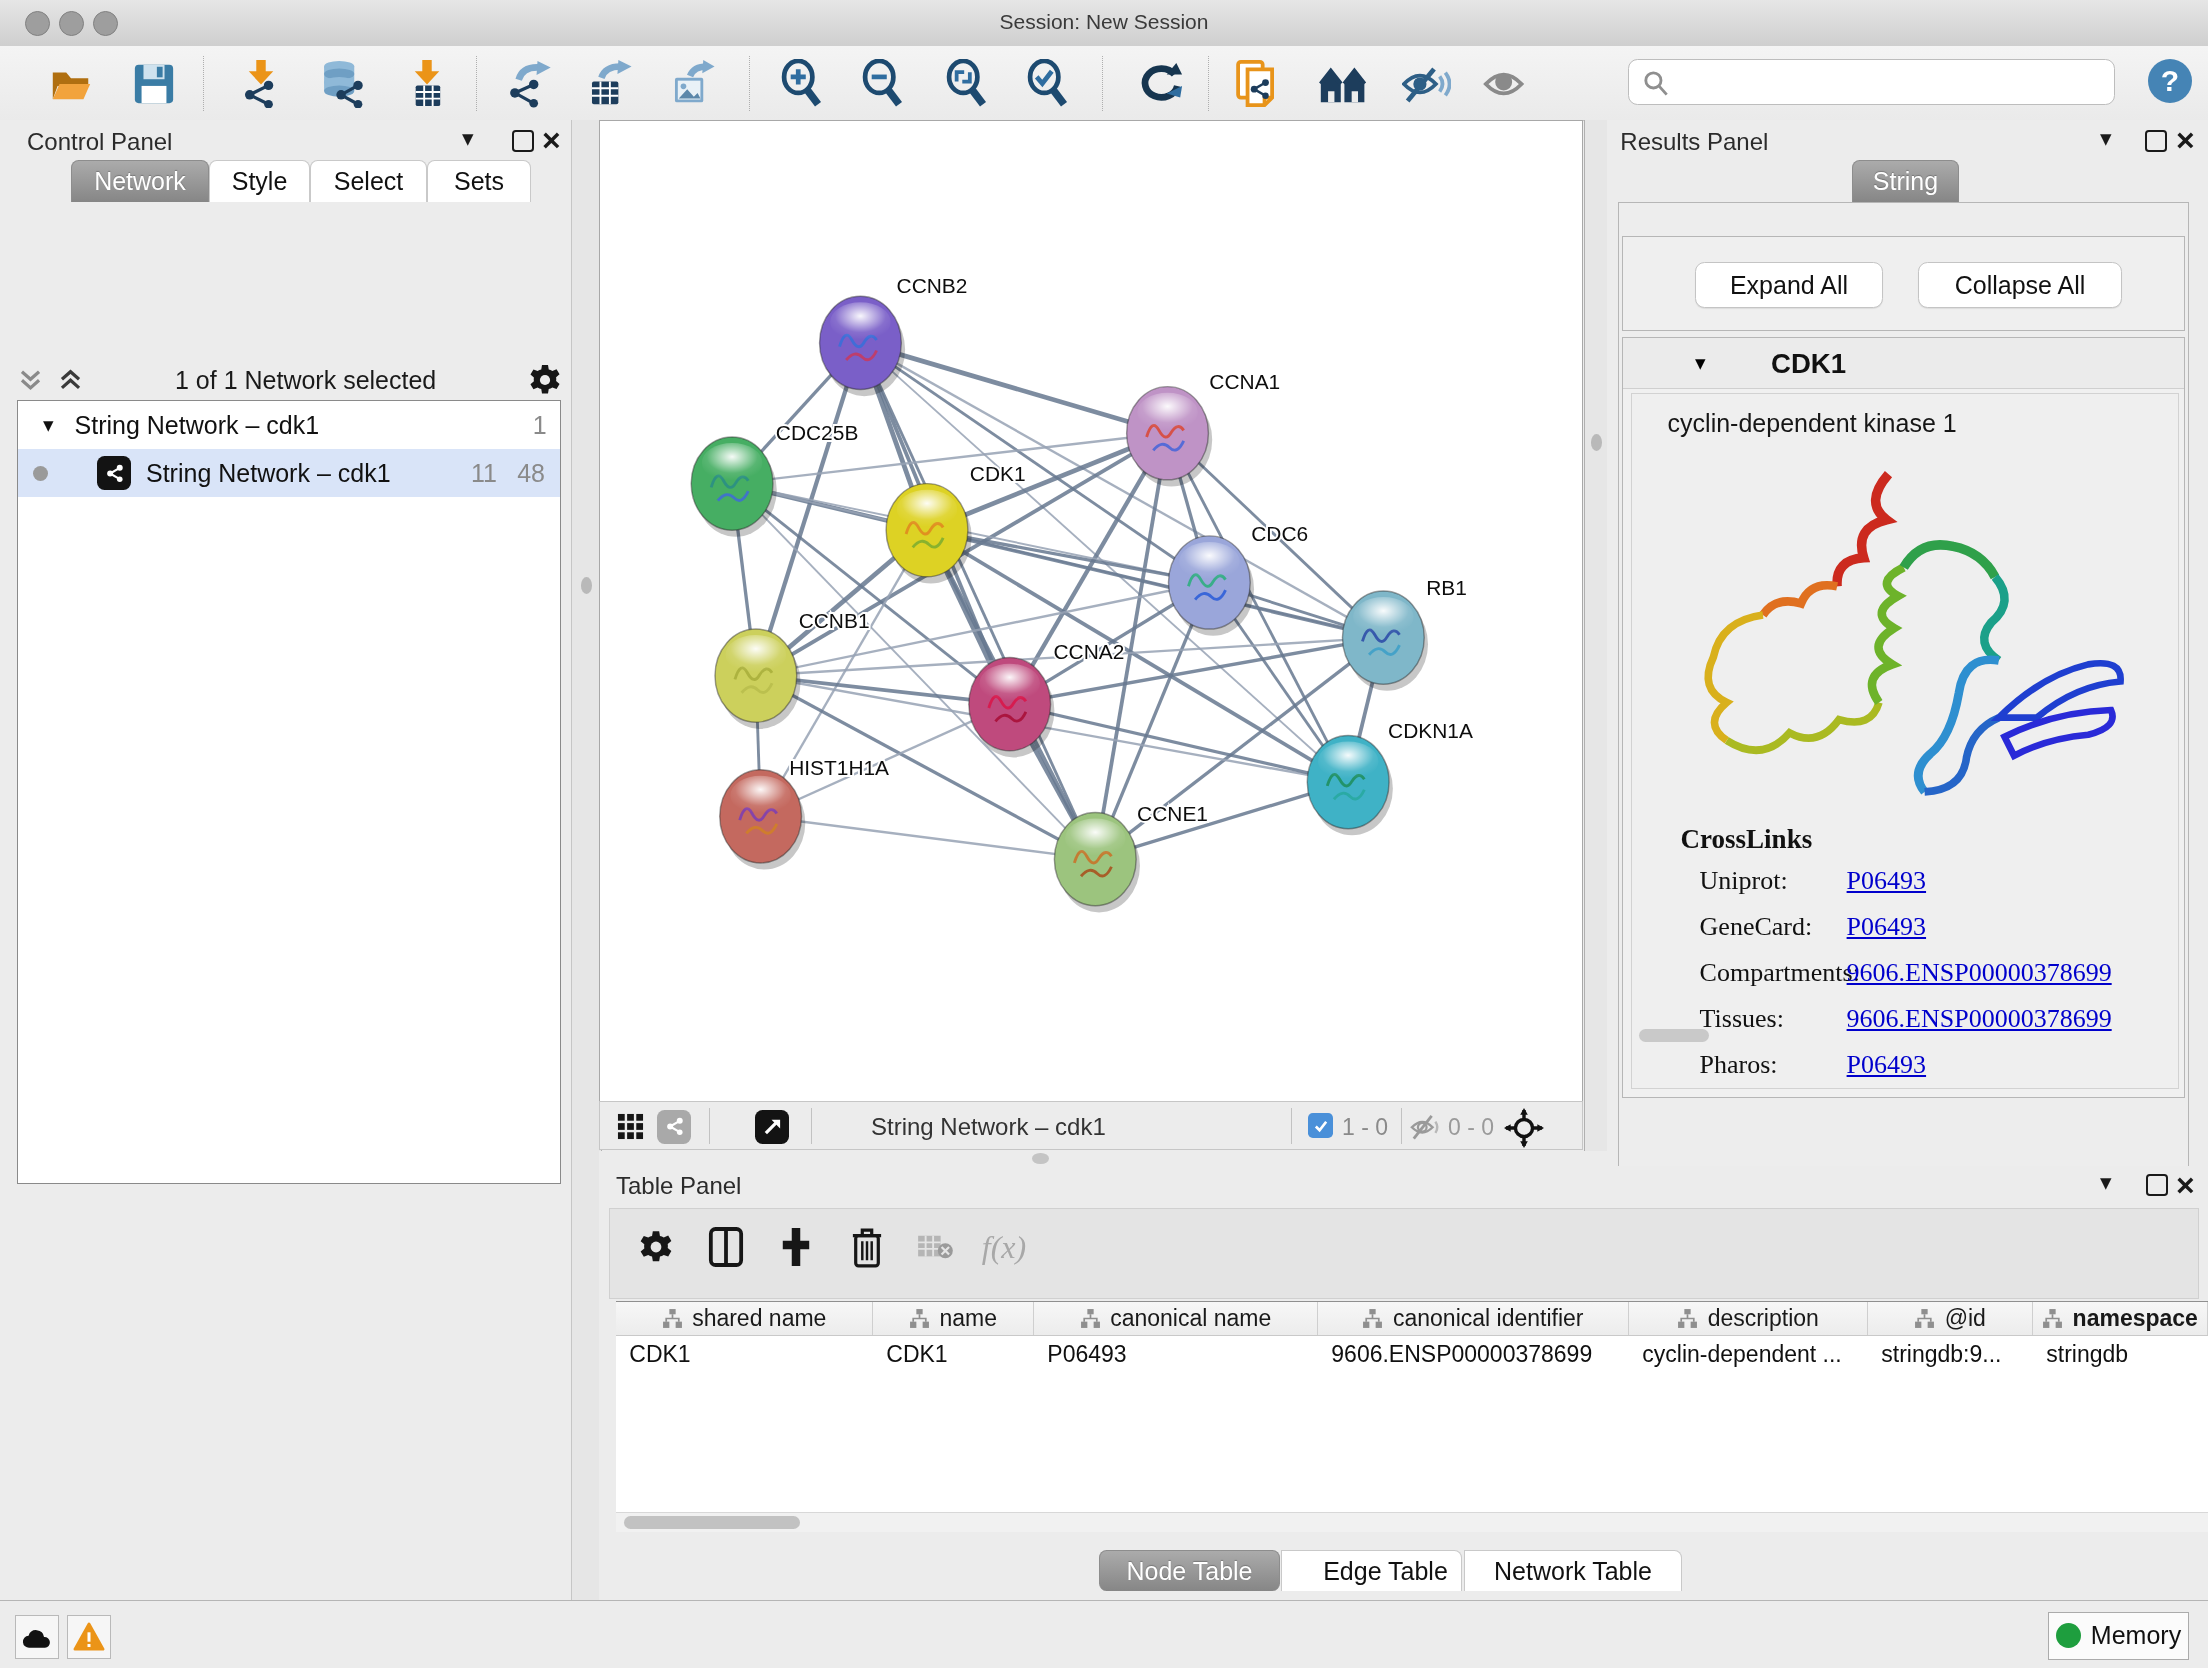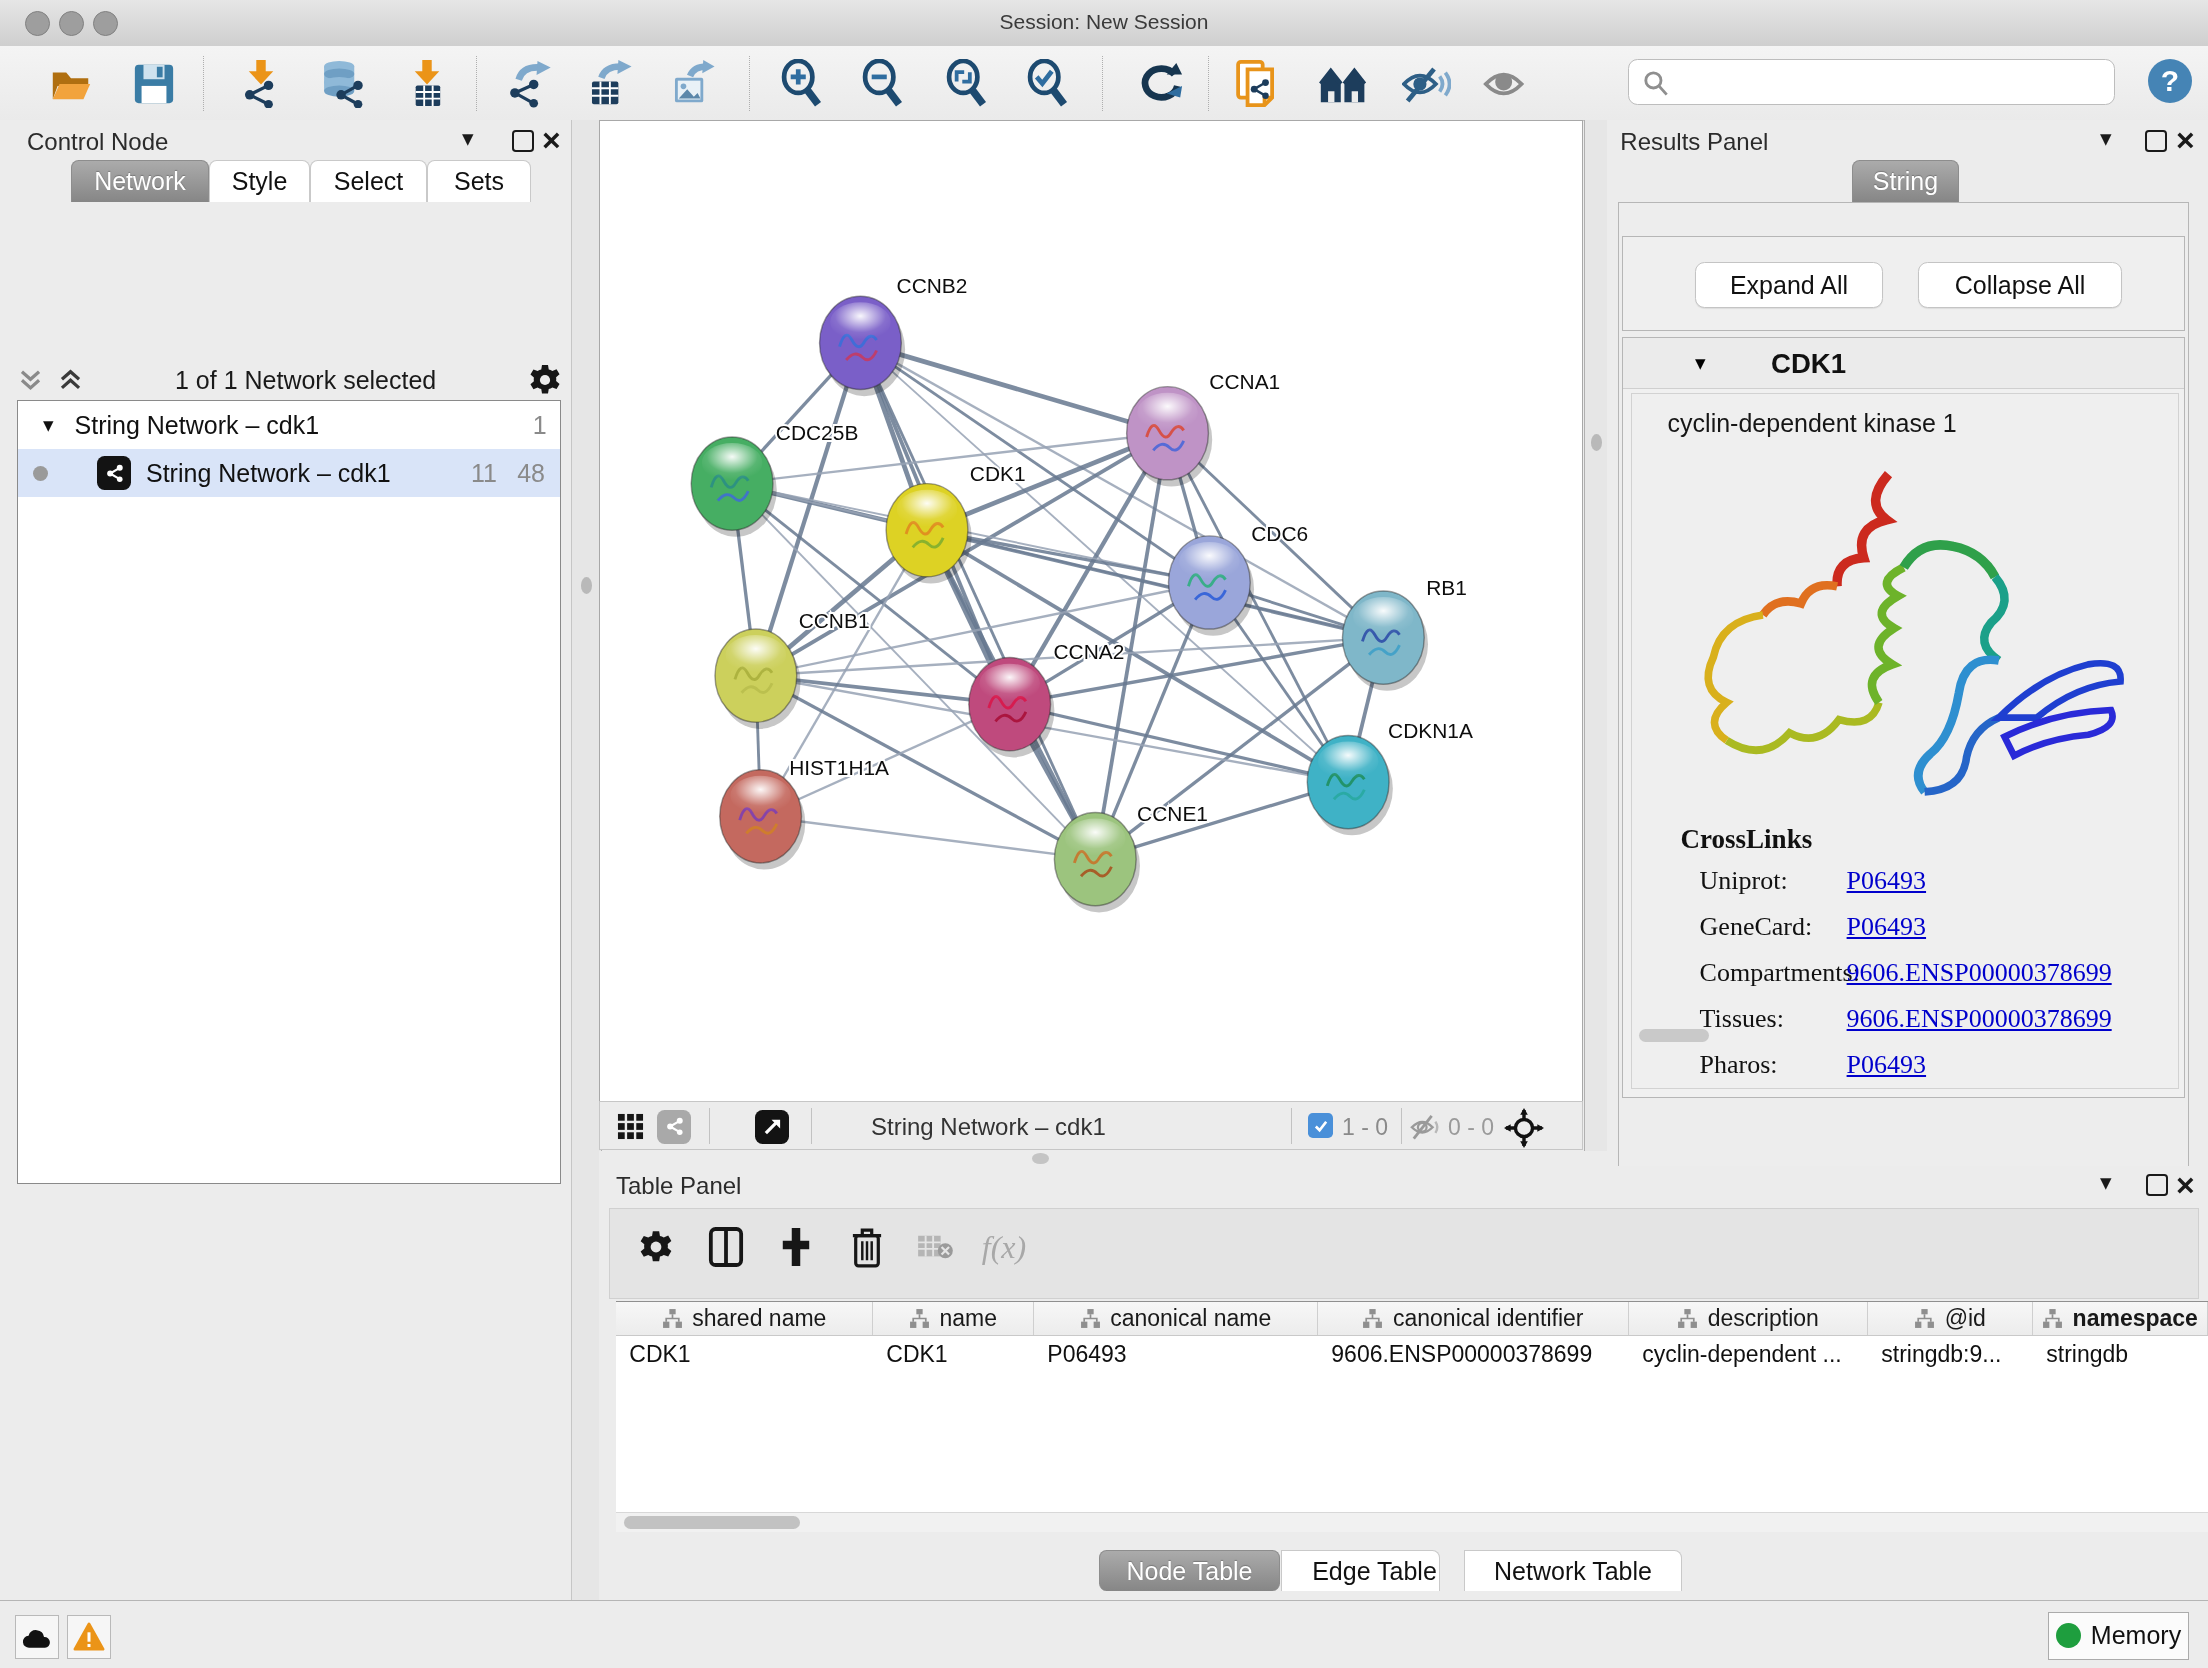--- a/index.html
+++ b/index.html
@@ -239,21 +239,21 @@
           <path d="M18 18 26 27" stroke="#8f8f8f" stroke-width="3"></path>
         </svg>
       <input type="text" placeholder="" style="">
     </div>
     <div class="abs" style="left:2148px;top:13.3px;width:44px;height:44px;border-radius:50%;background:#4584b5;display:flex;align-items:center;justify-content:center;color:#fff;font-size:30px;font-weight:bold;">
         <span>?</span>
       </div>
   </div>
 
   <div class="abs" style="left:0;top:120px;width:571px;height:1480px;background:#ececec;">
-    <span class="abs phdr-title" style="left:27px;top:7.6px">Control Node</span>
+    <span class="abs phdr-title" style="left:27px;top:7.6px">Control Panel</span>
     <span class="abs hicon-tri" style="left:462px;top:4.8px">▾</span>
     <span class="abs hicon-sq" style="left:512px;top:9.5px"></span>
     <span class="abs hicon-x" style="left:542px;top:11.4px">×</span>
     <div id="cp-tabs">
         <div class="tab active" style="left: 71px; top: 40px; width: 138px;">Network</div>
         <div class="tab" style="left: 209px; top: 40px; width: 101px;">Style</div>
         <div class="tab" style="left: 310px; top: 40px; width: 117px;">Select</div>
         <div class="tab" style="left: 427px; top: 40px; width: 104px;">Sets</div>
       </div>
     <div class="cp-subbar">
@@ -728,16 +728,16 @@
           <rect x="15.4" y="23.5" width="3.2" height="3.2" fill="#fff"></rect>
         </svg>
     </span>
     <span class="mem-btn">
       <span class="mem-dot" id="mem-dot" style="background: rgb(30, 158, 62);"></span>
       <span>Memory</span>
     </span>
   </div>
 
 <div class="tab active" style="left: 1099px; top: 1550px; width: 181px; height: 41px; border-radius: 7.6px;">Node Table</div>
-    <div class="tab" style="left: 1281px; top: 1550px; width: 159px; height: 41px; border-radius: 0px 7.6px 0px 0px; padding-left: 28px;">Edge Table</div>
+    <div class="tab" style="left: 1281px; top: 1550px; width: 181px; height: 41px; border-radius: 0px 7.6px 0px 0px; padding-left: 28px;">Edge Table</div>
     <div class="tab" style="left: 1464px; top: 1550px; width: 218px; height: 41px; border-radius: 0px 7.6px 0px 0px;">Network Table</div>
   </div>
 
 
 </body></html>

